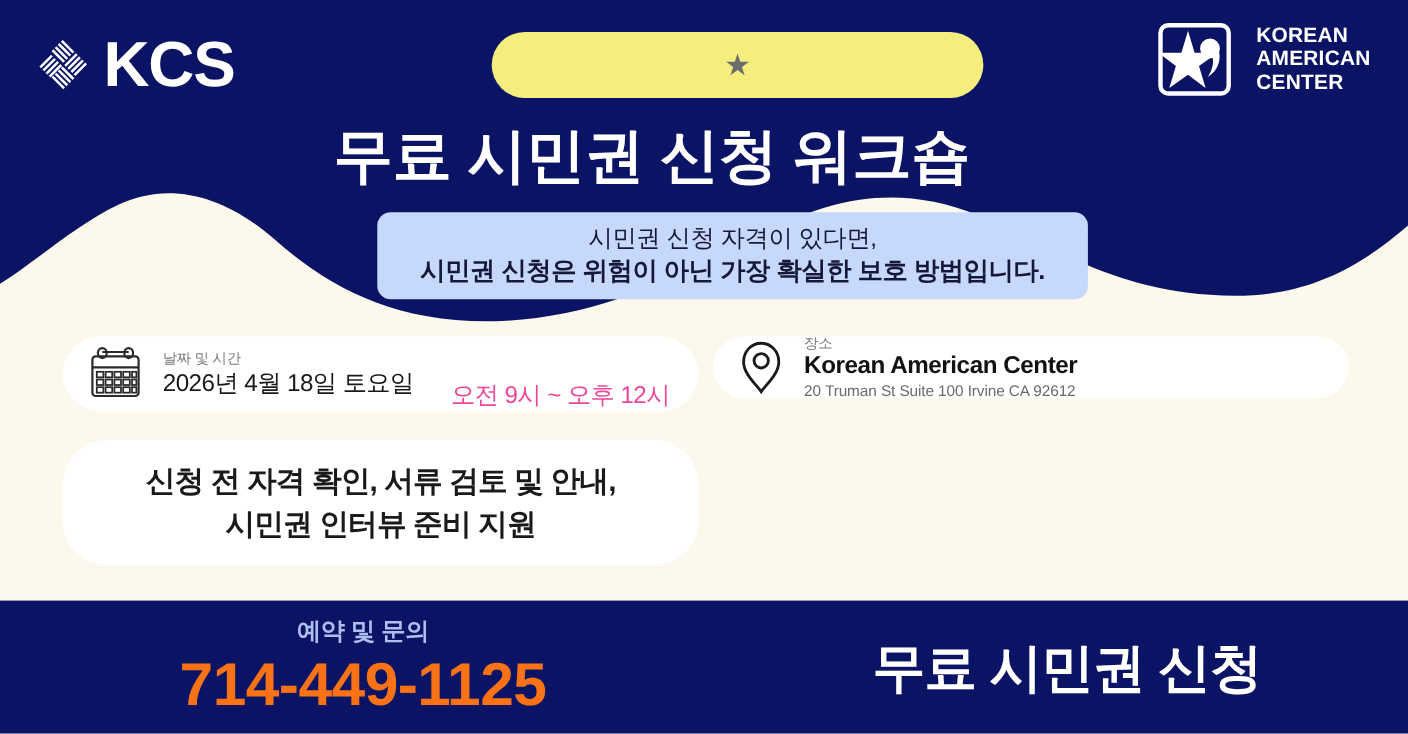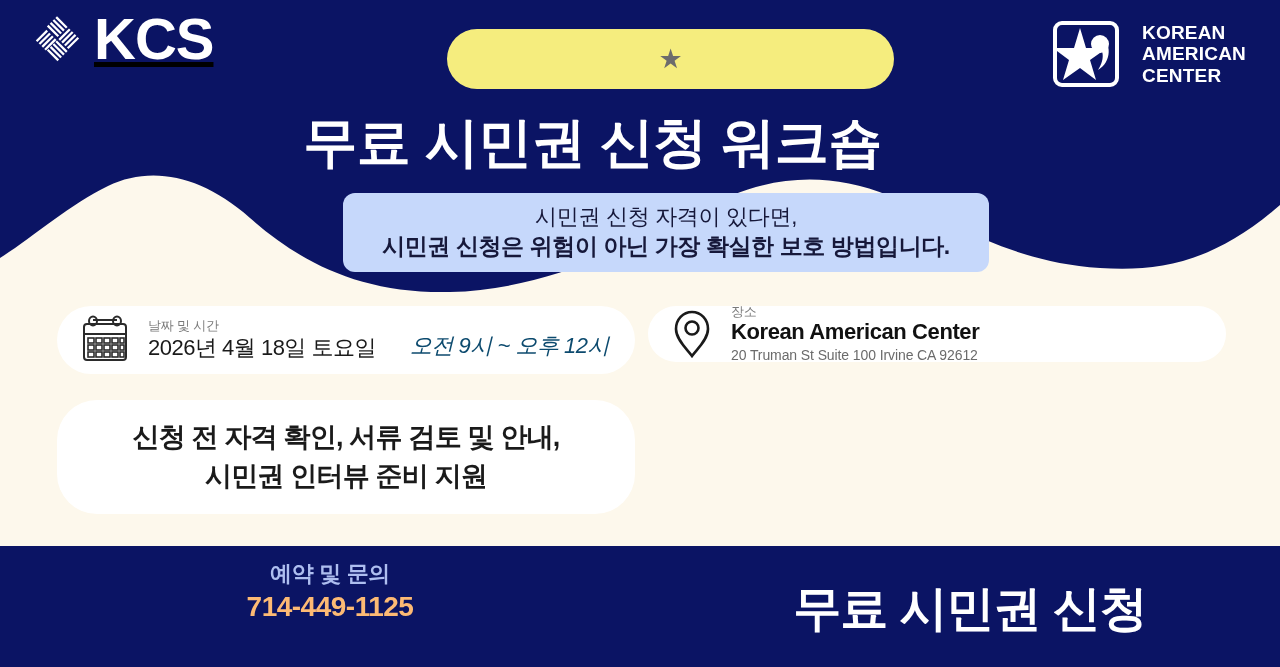--- a/index.html
+++ b/index.html
@@ -12,21 +12,21 @@
     position:relative;
   }
   .flyer { position:relative; width:1280px; height:667px; overflow:hidden; background:#FDF8EC; }
 
   
   .wave-bg { position:absolute; inset:0; width:1280px; height:667px; z-index:0; }
 
   
   .header { position:absolute; top:0; left:0; width:1280px; height:110px; z-index:3; }
 
-  .kcs-logo { position:absolute; left:34px; top:10px; display:flex; align-items:center; gap:14px;text-decoration:underline; }
+  .kcs-logo { position:absolute; left:34px; top:30px; display:flex; align-items:center; gap:14px; }
   .kcs-mark { width:46px; height:46px; flex:none; }
   .kcs-word {
     font-size:58px; font-weight:bold; color:#ffffff;
     letter-spacing:-1px; line-height:1;
     font-family:"Liberation Sans","DejaVu Sans",sans-serif;
   }
 
   .free-badge {
     position:absolute; left:447px; top:29px;
     width:447px; height:60px;
@@ -69,22 +69,22 @@
 
   .date-card {
     left:57px; top:306px; width:578px; height:68px;
     border-radius:38px; display:flex; align-items:center; padding:0 26px 0 22px;
   }
   .cal-icon { width:52px; height:52px; flex:none; }
   .date-text { margin-left:17px; }
   .field-label { font-size:13px; color:#7A7A7A; line-height:1.2; letter-spacing:-0.2px; }
   .date-value { font-size:22px; color:#1A1A1A; font-weight:normal; letter-spacing:-0.5px; line-height:1.25; }
   .time-value {
-    margin-left:auto; font-size:22px; color:#0c4a6e; letter-spacing:-0.5px;
-    align-self:flex-end; padding-bottom:13px;font-style:italic;
+    margin-left:auto; font-size:22px; color:#ec4899; letter-spacing:-0.5px;
+    align-self:flex-end; 
   }
 
   .place-card {
     left:648px; top:306px; width:578px; height:56px;
     border-radius:38px; display:flex; align-items:center; padding:0 24px 0 20px;
   }
   .pin-icon { width:48px; height:52px; flex:none; }
   .place-text { margin-left:15px; }
   .place-name { font-size:22px; color:#111111; font-weight:bold; letter-spacing:-0.4px; line-height:1.22; }
   .place-addr { font-size:14px; color:#6B6B6B; letter-spacing:-0.1px; line-height:1.3; }
@@ -111,21 +111,21 @@
   .footer {
     position:absolute; left:0; top:546px; width:1280px; height:121px;
     background:#0B1464; z-index:5;
   }
   .footer-left { position:absolute; left:0; top:0; width:660px; height:121px; text-align:center; }
   .footer-contact-label {
     font-size:22px; font-weight:bold; color:#AEBEF0;
     margin-top:14px; letter-spacing:-0.3px; line-height:1.3;
   }
   .footer-phone {
-    font-size:28px; font-weight:bold; color:#fdba74;
+    font-size:55px; font-weight:bold; color:#f97316;
     letter-spacing:-0.5px; line-height:1.15; margin-top:2px;
   }
   .footer-right {
     position:absolute; left:660px; top:0; width:620px; height:121px;
     display:flex; align-items:center; justify-content:center;
   }
   .footer-cta {
     font-size:48px; font-weight:bold; color:#FFFFFF; letter-spacing:-1px; line-height:1.1;
     margin-top:6px;
   }

